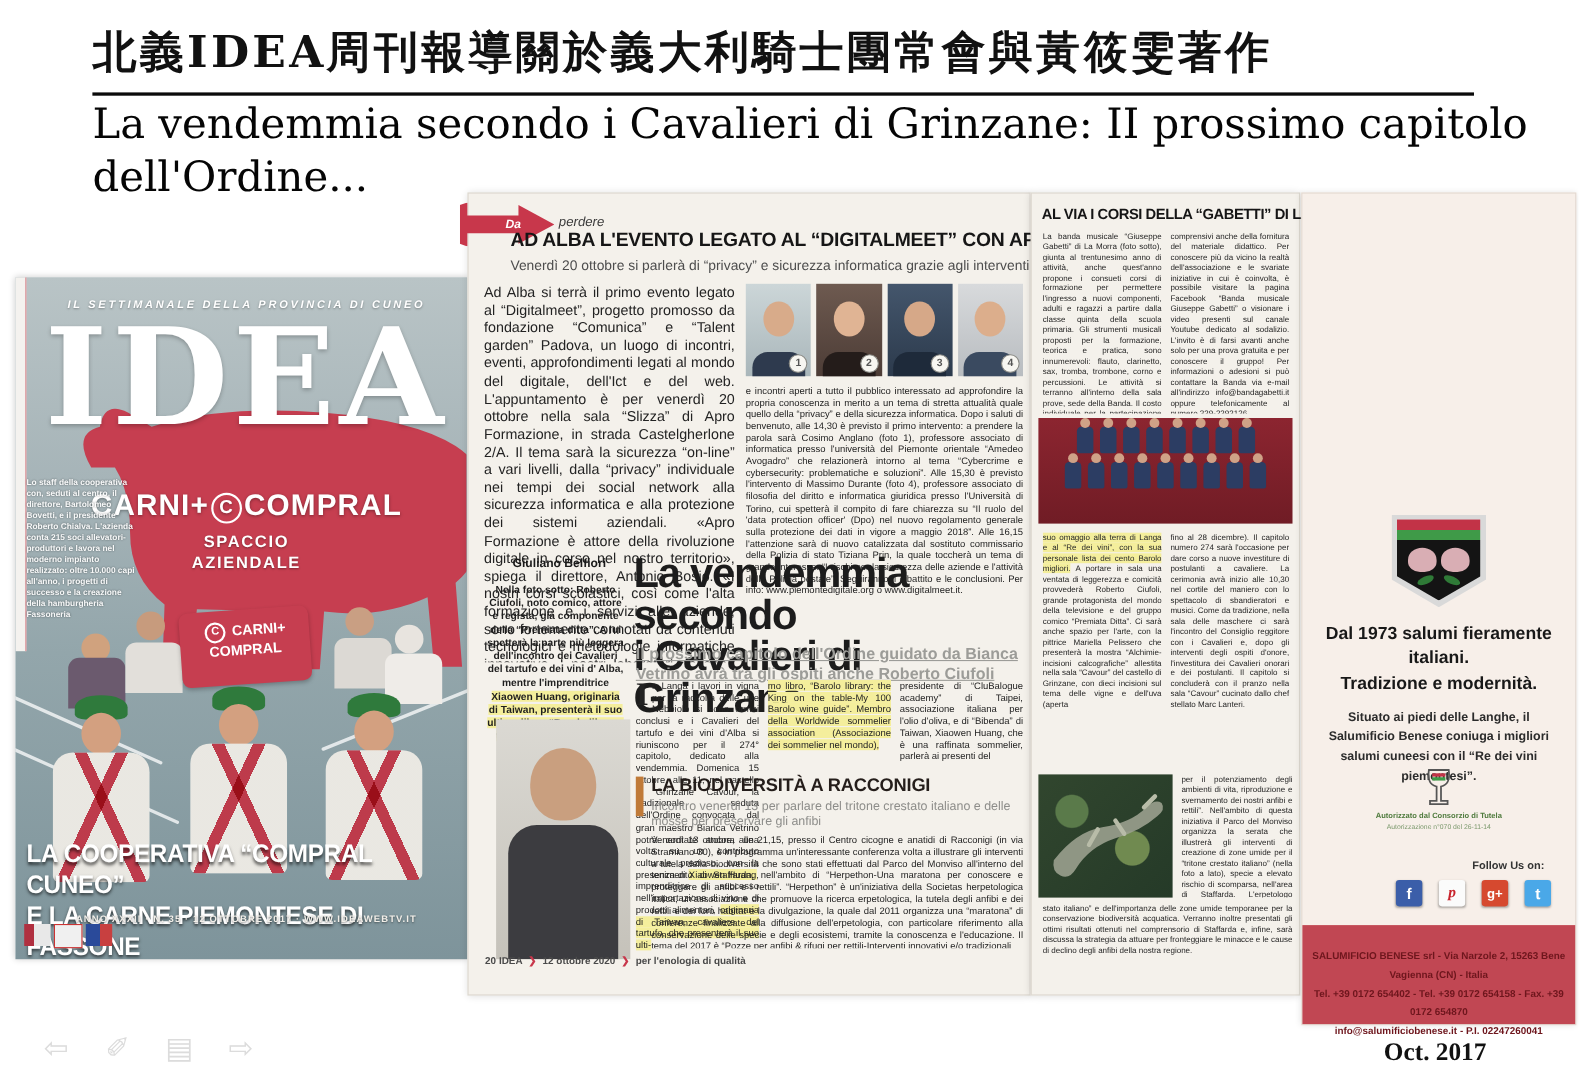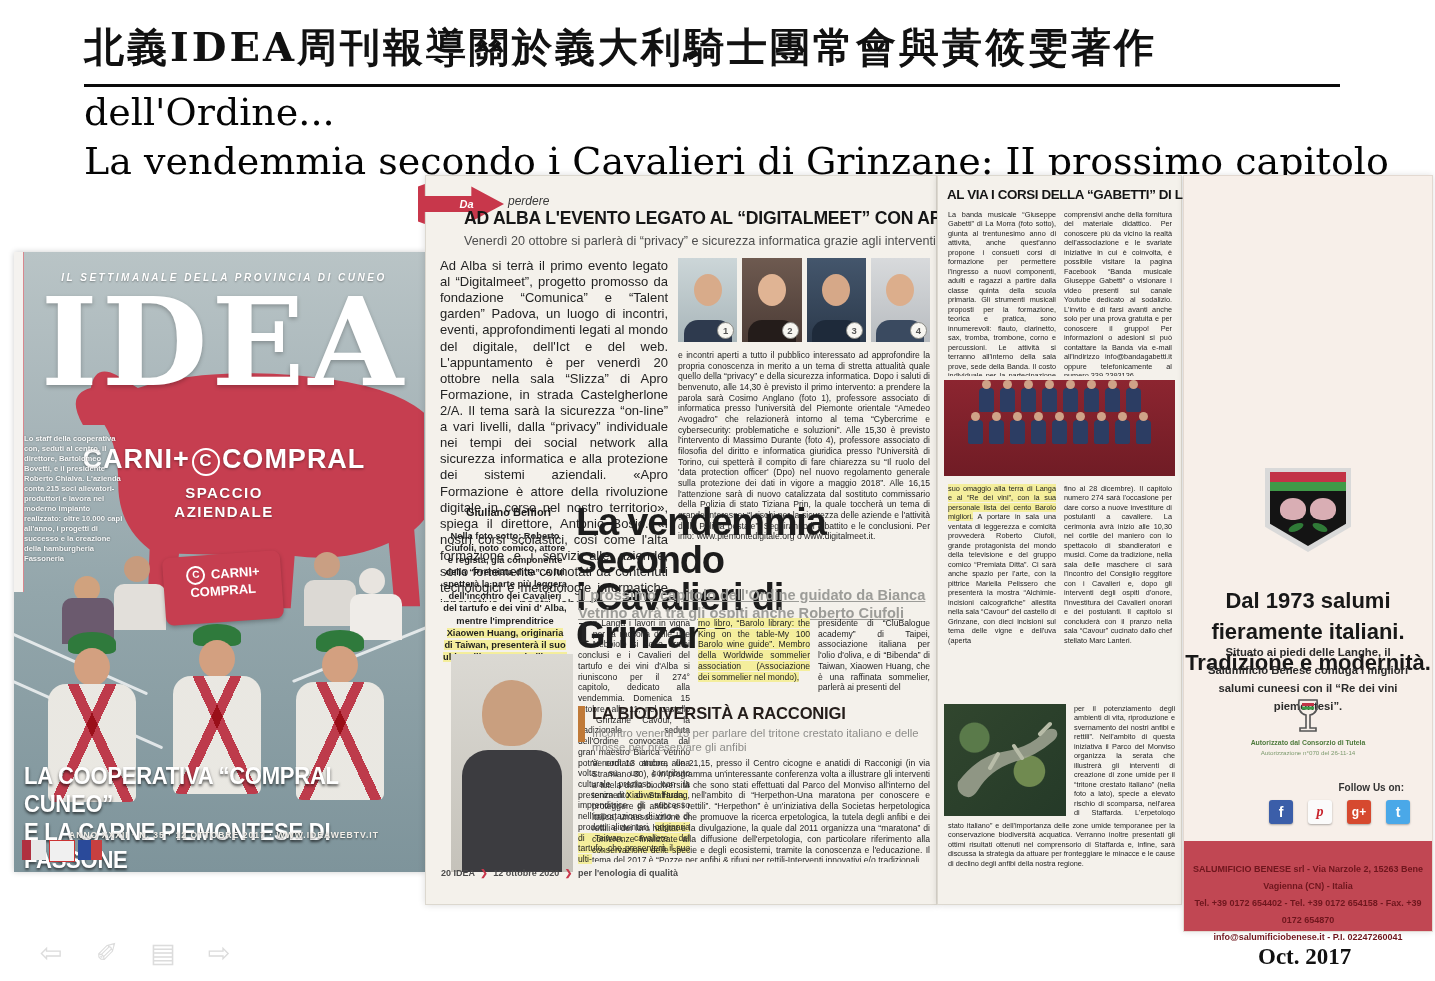--- a/index.html
+++ b/index.html
@@ -134,21 +134,21 @@
          background:radial-gradient(circle at 35% 40%,#e0a3ad 0 18%,transparent 19%),
                     radial-gradient(circle at 65% 60%,#eab7bd 0 15%,transparent 16%),#b8505e;}
   .salame-label{position:absolute;left:0;bottom:10px;width:100%;text-align:center;
                 font-family:"DejaVu Sans Mono",monospace;font-size:16.5px;color:#2c2c2c;letter-spacing:1px;}
   .benese-text{left:0;top:252px;width:100%;text-align:center;font-size:16.5px;font-weight:bold;color:#262626;line-height:1.12;}
   .shield{left:81px;top:292px;width:86px;height:84px;clip-path:polygon(0 0,100% 0,100% 70%,50% 100%,0 70%);background:#d9d9d9;}
   .shield-in{position:absolute;left:5px;top:4px;width:76px;height:74px;clip-path:polygon(0 0,100% 0,100% 70%,50% 100%,0 70%);
              background:linear-gradient(180deg,#c23347 0%,#c23347 13%,#3f9a48 13%,#3f9a48 26%,#141414 26%,#141414 100%);}
   .pig{position:absolute;top:26px;width:26px;height:22px;border-radius:50% 50% 42% 42%;background:#d9aeb4;}
   .leaf{position:absolute;top:52px;width:16px;height:7px;border-radius:50%;background:#2f7a37;}
-  .ad-tagline{left:0;top:390px;width:100%;text-align:center;font-size:22px;font-weight:bold;color:#181818;line-height:1.4;margin-top:20px;}
+  .ad-tagline{left:0;top:390px;width:100%;text-align:center;font-size:16px;font-weight:bold;color:#181818;line-height:1.4;}
   .ad-body{left:20px;top:468px;width:208px;text-align:center;font-size:11.3px;font-weight:bold;color:#2b2b2b;line-height:1.58;}
   .glass{left:109px;top:522px;width:30px;height:38px;}
   .consorzio{left:0;top:562px;width:100%;text-align:center;font-size:6.9px;font-weight:bold;color:#4e7a3c;line-height:1.5;}
   .consorzio .c2{font-weight:normal;color:#7d9a6e;font-size:6.2px;}
   .follow{right:28px;top:606px;font-size:10px;font-weight:bold;color:#333;}
   .socials{right:22px;top:624px;display:flex;gap:15px;}
   .soc{width:24px;height:24px;font-size:14px;font-weight:bold;text-align:center;line-height:24px;
        box-shadow:0 1px 2px rgba(0,0,0,.3);border-radius:3px;cursor:pointer;}
   .soc-fb{background:#3b5ea9;color:#fff;}
   .soc-pin{background:#fbfbfb;color:#c8232c;font-family:"Liberation Serif",serif;font-style:italic;}
@@ -156,22 +156,22 @@
   .soc-tw{background:#4aa8e8;color:#fff;}
   .ad-footer{left:0;top:665px;width:100%;height:90px;background:#c14753;color:#6e161d;font-weight:bold;
              font-size:9px;text-align:center;line-height:1.9;padding-top:20px;box-sizing:border-box;}
 </style>
 </head>
 <body>
 
 <div class="abs cjk-title">北義IDEA周刊報導關於義大利騎士團常會與黃筱雯著作</div>
 <div class="abs title-rule"></div>
 <div class="abs it-title">
+  <div>La vendemmia secondo i Cavalieri di Grinzane: II prossimo capitolo</div>
   <div>dell'Ordine...</div>
-  <div>La vendemmia secondo i Cavalieri di Grinzane: II prossimo capitolo</div>
 </div>
 <div class="abs date-label">Oct. 2017</div>
 
 <div class="abs viewbar">
   <div class="vicon">⇦</div>
   <div class="vicon">✐</div>
   <div class="vicon">▤</div>
   <div class="vicon">⇨</div>
 </div>
 

